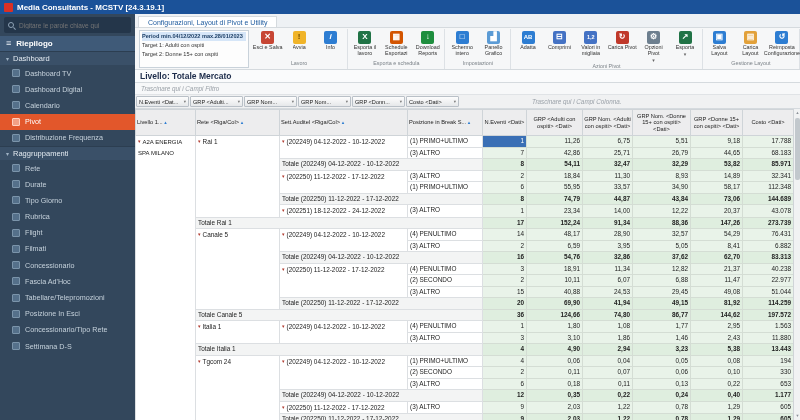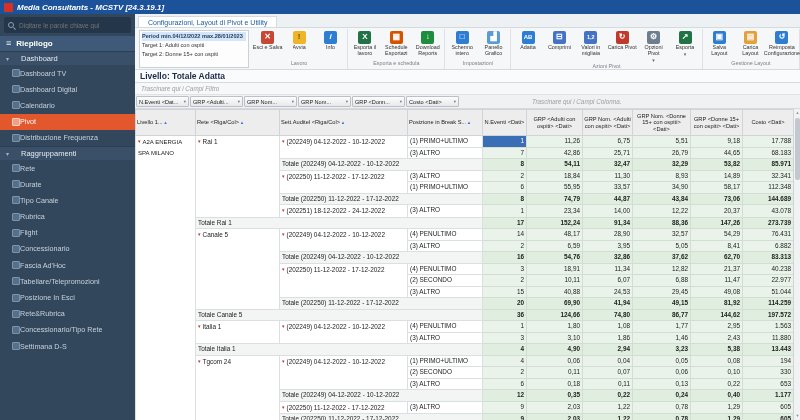--- a/index.html
+++ b/index.html
@@ -2,44 +2,44 @@
 <html><head>
 <meta charset="utf-8">
 <style>
   html,body{margin:0;padding:0;background:#888;}
   *{box-sizing:border-box;}
   #app{width:800px;height:420px;position:relative;overflow:hidden;background:#fff;
        font-family:"Liberation Sans",sans-serif;-webkit-font-smoothing:antialiased;}
 
   
   .titlebar{height:14px;background:#1b5299;color:#fff;display:flex;align-items:center;
-            gap:4px;padding:0 4px;font-size:8px;font-weight:bold;font-style:italic;}
+            gap:4px;padding:0 4px;font-size:8px;font-weight:bold;}
   .app-logo{width:9px;height:9px;background:#d93025;border-radius:1px;flex:none;}
 
   
   .layout{display:flex;height:406px;}
 
   
   .sidebar{width:135px;flex:none;background:#33475c;color:#d4dde5;display:flex;
            flex-direction:column;overflow:hidden;}
   .sb-search{height:16px;margin:3px 4px;background:#24364a;border-radius:2px;
              display:flex;align-items:center;gap:3px;padding:0 4px;}
   .mag{width:6px;height:6px;border:1px solid #8ea2b5;border-radius:50%;position:relative;flex:none;}
   .mag::after{content:"";position:absolute;width:3px;height:1px;background:#8ea2b5;
               transform:rotate(45deg);left:4px;top:5px;}
   .sb-search input{background:transparent;border:none;outline:none;color:#9fb2c4;
                    font-size:6.5px;width:100%;font-family:"Liberation Sans",sans-serif;}
   .sb-home{height:15px;background:#3f5a78;display:flex;align-items:center;gap:5px;
            padding:0 6px;font-size:8px;font-weight:bold;color:#fff;}
   .burger{font-size:9px;line-height:1;color:#e8eef4;}
   .sb-sections{flex:1;overflow:hidden;}
   .sb-section{height:14px;background:#3a5068;color:#e3eaf1;display:flex;align-items:center;
-              gap:12px;padding:0 6px;font-size:7.5px;border-top:1px solid #2c3e51;}
+              gap:4px;padding:0 6px;font-size:7.5px;border-top:1px solid #2c3e51;}
   .sb-chev{font-size:6px;color:#9fb2c4;}
-  .sb-item{height:16.2px;display:flex;align-items:center;padding:0 6px 0 12px;
+  .sb-item{height:16.2px;display:flex;align-items:center;gap:5px;padding:0 6px 0 12px;
            font-size:7.2px;color:#c6d2dc;white-space:nowrap;overflow:hidden;}
   .sb-item .sic{width:8px;height:8px;border-radius:1px;background:#55708a;
                 border:1px solid #7b94aa;flex:none;}
   .sb-item.sel{background:#e2572b;color:#fff;padding-left:12px;}
   .sb-item.sel .sic{background:#f2a085;border-color:#ffd0c0;}
 
   
   .main{width:665px;display:flex;flex-direction:column;background:#f6f7f8;}
 
   .tabstrip{height:14px;background:#eef1f4;border-bottom:1px solid #d5dade;display:flex;align-items:flex-end;}
@@ -163,49 +163,49 @@
           <div class="sb-item">
             <span class="sic"></span>
             <span>Rete</span>
           </div>
           <div class="sb-item">
             <span class="sic"></span>
             <span>Durate</span>
           </div>
           <div class="sb-item">
             <span class="sic"></span>
-            <span>Tipo Canale</span>
+            <span>Tipo Giorno</span>
           </div>
           <div class="sb-item">
             <span class="sic"></span>
             <span>Rubrica</span>
           </div>
           <div class="sb-item">
             <span class="sic"></span>
             <span>Flight</span>
           </div>
           <div class="sb-item">
             <span class="sic"></span>
+            <span>Filmati</span>
+          </div>
+          <div class="sb-item">
+            <span class="sic"></span>
             <span>Concessionario</span>
           </div>
           <div class="sb-item">
             <span class="sic"></span>
             <span>Fascia Ad'Hoc</span>
           </div>
           <div class="sb-item">
             <span class="sic"></span>
             <span>Tabellare/Telepromozioni</span>
           </div>
           <div class="sb-item">
             <span class="sic"></span>
             <span>Posizione In Esci</span>
-          </div>
-          <div class="sb-item">
-            <span class="sic"></span>
-            <span>Rete&amp;Rubrica</span>
           </div>
           <div class="sb-item">
             <span class="sic"></span>
             <span>Concessionario/Tipo Rete</span>
           </div>
           <div class="sb-item">
             <span class="sic"></span>
             <span>Settimana D-S</span>
           </div>
         </div>
@@ -316,21 +316,21 @@
                   <span class="ric ric-reset">↺</span>
                   <span class="lbl">Reimposta Configurazione</span>
                 </div>
               </div>
               <div class="rgroup-caption">Gestione Layout</div>
             </div>
           </div>
       </div>
 
       <div class="level-bar">
-        <span>Livello: Totale Adatta</span>
+        <span>Livello: Totale Mercato</span>
       </div>
 
       <div class="filter-zone">
         <span>Trascinare qui i Campi Filtro</span>
       </div>
 
       <div class="chips-row">
         <div style="display:flex;gap:1px;">
             <div class="chip">
               <span>N.Eventi &lt;Dat...</span>

